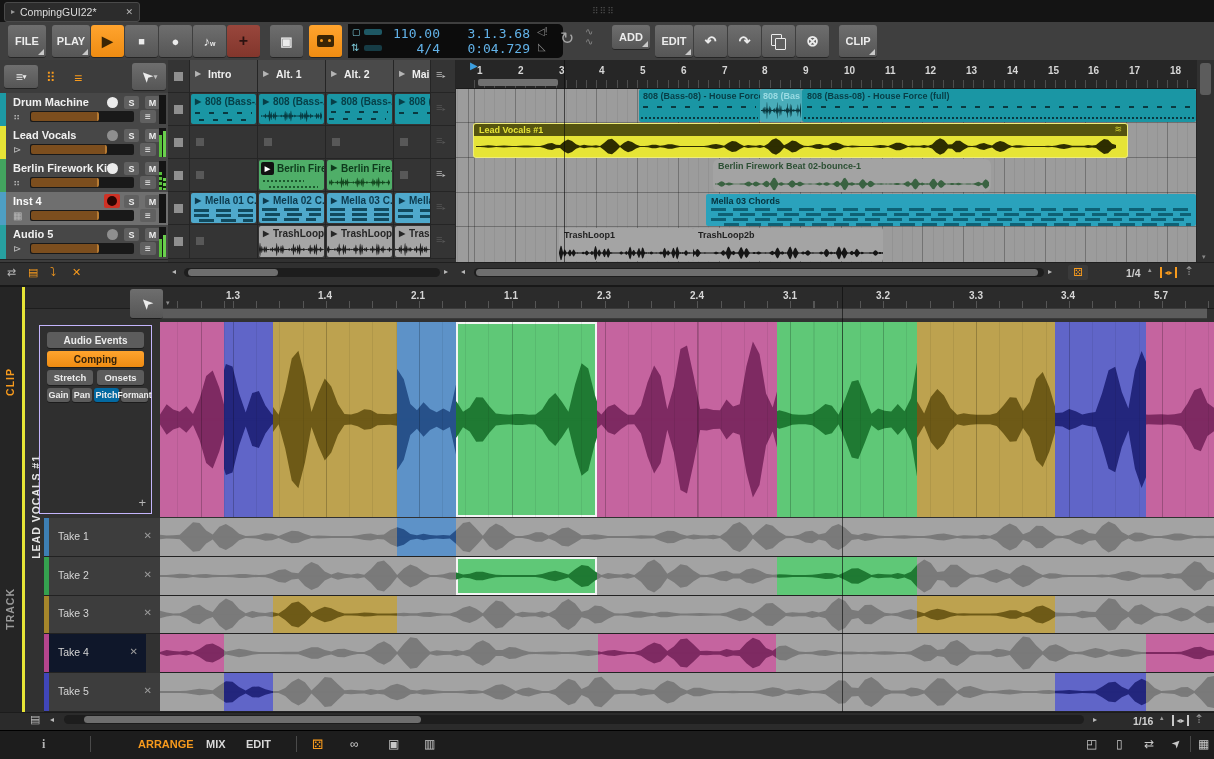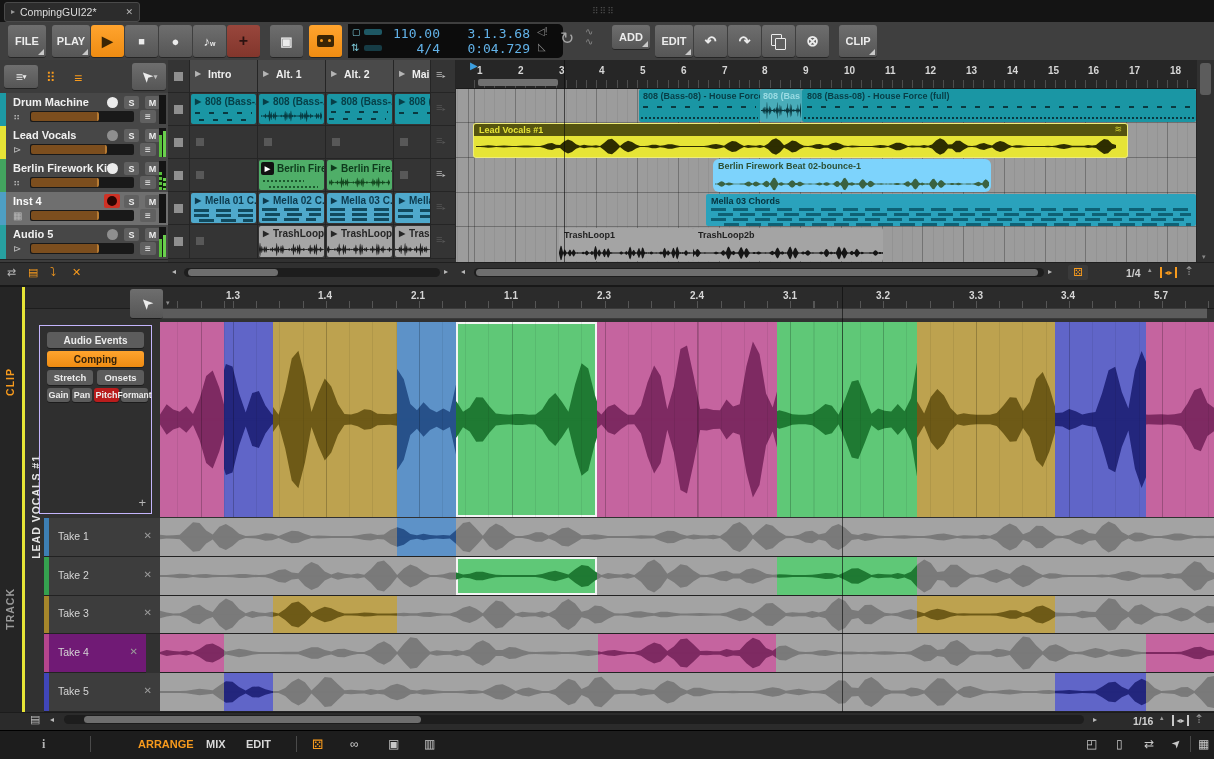--- a/index.html
+++ b/index.html
@@ -465,21 +465,21 @@
       <span style="position:absolute;left:5px;top:1px;font-size:9px;font-weight:bold;color:#e6e436">Lead Vocals #1</span>
       <span style="position:absolute;right:5px;top:0;font-size:9px;color:#cfcd2e">≋</span>
       <div class="wv" style="position:absolute;left:2px;width:640px;top:13px;height:19px">
           <svg viewBox="0 0 100 100" preserveAspectRatio="none" style="width:100%;height:100%;display:block">
             <polygon fill="#2e2e00" points="0.00,47.59 0.63,47.30 1.25,46.16 1.88,43.83 2.50,44.57 3.13,47.38 3.75,45.67 4.38,44.96 5.00,46.53 5.63,47.49 6.25,47.43 6.88,46.63 7.50,44.62 8.13,44.46 8.75,46.41 9.38,47.59 10.00,46.93 10.63,41.87 11.25,34.14 11.88,32.05 12.50,40.89 13.13,42.44 13.75,23.55 14.37,12.96 15.00,20.43 15.63,38.35 16.25,45.74 16.88,40.32 17.50,44.18 18.13,45.91 18.75,43.37 19.38,46.99 20.00,31.94 20.63,13.29 21.25,9.37 21.88,25.97 22.50,47.31 23.13,30.42 23.75,20.00 24.38,26.19 25.00,39.49 25.62,47.23 26.25,47.29 26.88,45.41 27.50,40.90 28.13,40.82 28.75,46.06 29.38,43.90 30.00,38.55 30.63,38.77 31.25,43.20 31.87,46.94 32.50,47.35 33.13,47.59 33.75,47.14 34.38,47.23 35.00,47.59 35.63,47.41 36.25,44.82 36.88,39.55 37.50,36.47 38.13,40.96 38.75,46.01 39.38,32.05 40.00,21.18 40.63,23.89 41.25,37.37 41.88,47.36 42.50,42.37 43.13,44.77 43.75,45.81 44.38,42.45 45.00,47.18 45.63,35.16 46.25,14.73 46.88,6.30 47.50,19.93 48.13,43.99 48.75,33.25 49.38,18.76 50.00,22.23 50.63,36.38 51.25,46.45 51.88,47.35 52.50,44.86 53.13,38.10 53.75,36.29 54.37,43.28 55.00,43.69 55.63,32.89 56.25,29.38 56.88,35.42 57.50,44.21 58.13,46.80 58.75,45.22 59.38,46.21 60.00,47.37 60.62,47.60 61.25,47.59 61.88,46.99 62.50,44.69 63.13,42.10 63.75,43.00 64.38,47.58 65.00,39.50 65.63,30.54 66.25,29.78 66.88,38.15 67.50,47.07 68.13,44.35 68.75,45.50 69.38,45.90 70.00,42.08 70.63,45.80 71.25,39.04 71.88,18.93 72.50,6.83 73.13,15.97 73.75,39.65 74.38,37.52 75.00,20.35 75.63,20.37 76.25,33.82 76.88,45.46 77.50,47.45 78.13,44.61 78.75,35.90 79.38,31.66 80.00,39.19 80.63,45.03 81.25,29.41 81.88,20.61 82.50,26.16 83.13,39.46 83.75,47.19 84.38,42.93 85.00,43.55 85.63,46.39 86.25,47.57 86.88,47.59 87.50,47.16 88.13,47.25 88.75,47.21 89.38,46.34 90.00,47.32 90.63,44.86 91.25,39.45 91.88,37.08 92.50,40.65 93.13,46.49 93.75,45.96 94.38,46.25 95.00,46.17 95.63,42.42 96.25,44.65 96.88,42.76 97.50,25.06 98.13,10.97 98.75,15.05 99.38,35.68 100.00,42.12 100.00,57.88 99.38,64.32 98.75,84.95 98.13,89.03 97.50,74.94 96.88,57.24 96.25,55.35 95.63,57.58 95.00,53.83 94.38,53.75 93.75,54.04 93.13,53.51 92.50,59.35 91.88,62.92 91.25,60.55 90.63,55.14 90.00,52.68 89.38,53.66 88.75,52.79 88.13,52.75 87.50,52.84 86.88,52.41 86.25,52.43 85.63,53.61 85.00,56.45 84.38,57.07 83.75,52.81 83.13,60.54 82.50,73.84 81.88,79.39 81.25,70.59 80.63,54.97 80.00,60.81 79.38,68.34 78.75,64.10 78.13,55.39 77.50,52.55 76.88,54.54 76.25,66.18 75.63,79.63 75.00,79.65 74.38,62.48 73.75,60.35 73.13,84.03 72.50,93.17 71.88,81.07 71.25,60.96 70.63,54.20 70.00,57.92 69.38,54.10 68.75,54.50 68.13,55.65 67.50,52.93 66.88,61.85 66.25,70.22 65.63,69.46 65.00,60.50 64.38,52.42 63.75,57.00 63.13,57.90 62.50,55.31 61.88,53.01 61.25,52.41 60.62,52.40 60.00,52.63 59.38,53.79 58.75,54.78 58.13,53.20 57.50,55.79 56.88,64.58 56.25,70.62 55.63,67.11 55.00,56.31 54.37,56.72 53.75,63.71 53.13,61.90 52.50,55.14 51.88,52.65 51.25,53.55 50.63,63.62 50.00,77.77 49.38,81.24 48.75,66.75 48.13,56.01 47.50,80.07 46.88,93.70 46.25,85.27 45.63,64.84 45.00,52.82 44.38,57.55 43.75,54.19 43.13,55.23 42.50,57.63 41.88,52.64 41.25,62.63 40.63,76.11 40.00,78.82 39.38,67.95 38.75,53.99 38.13,59.04 37.50,63.53 36.88,60.45 36.25,55.18 35.63,52.59 35.00,52.41 34.38,52.77 33.75,52.86 33.13,52.41 32.50,52.65 31.87,53.06 31.25,56.80 30.63,61.23 30.00,61.45 29.38,56.10 28.75,53.94 28.13,59.18 27.50,59.10 26.88,54.59 26.25,52.71 25.62,52.77 25.00,60.51 24.38,73.81 23.75,80.00 23.13,69.58 22.50,52.69 21.88,74.03 21.25,90.63 20.63,86.71 20.00,68.06 19.38,53.01 18.75,56.63 18.13,54.09 17.50,55.82 16.88,59.68 16.25,54.26 15.63,61.65 15.00,79.57 14.37,87.04 13.75,76.45 13.13,57.56 12.50,59.11 11.88,67.95 11.25,65.86 10.63,58.13 10.00,53.07 9.38,52.41 8.75,53.59 8.13,55.54 7.50,55.38 6.88,53.37 6.25,52.57 5.63,52.51 5.00,53.47 4.38,55.04 3.75,54.33 3.13,52.62 2.50,55.43 1.88,56.17 1.25,53.84 0.63,52.70 0.00,52.41"></polygon>
             <rect x="0" y="49.4" width="100" height="1.2" fill="#2e2e00" opacity="0.6"></rect>
           </svg>
         </div>
     </div>
 
-    <div class="abs" style="left:257px;top:99px;width:278px;height:33px;background:#7dd3fc;border-radius:6px;overflow:hidden">
+    <div class="abs" style="left:257px;top:99px;width:278px;height:33px;background:#a3a3a3;border-radius:6px;overflow:hidden">
       <span style="position:absolute;left:5px;top:2px;font-size:9px;font-weight:bold;color:#2c5034;white-space:nowrap">Berlin Firework Beat 02-bounce-1</span>
       <div class="wv" style="position:absolute;left:2px;right:2px;bottom:1px;height:14px">
           <svg viewBox="0 0 100 100" preserveAspectRatio="none" style="width:100%;height:100%;display:block">
             <polygon fill="#3a6342" points="0.00,47.03 0.63,47.33 1.25,42.91 1.88,33.82 2.50,30.00 3.13,35.94 3.75,45.82 4.38,43.21 5.00,39.24 5.63,41.10 6.25,45.13 6.88,47.36 7.50,47.54 8.13,47.59 8.75,47.45 9.38,46.73 10.00,46.77 10.63,46.59 11.25,40.50 11.88,33.35 12.50,32.46 13.13,40.54 13.75,45.73 14.37,35.23 15.00,31.50 15.63,37.52 16.25,45.38 16.88,47.60 17.50,44.62 18.13,34.43 18.75,25.94 19.38,31.25 20.00,47.21 20.63,27.44 21.25,6.32 21.88,5.54 22.50,24.86 23.13,45.64 23.75,39.47 24.38,37.15 25.00,43.91 25.62,46.70 26.25,46.55 26.88,43.20 27.50,30.64 28.13,22.52 28.75,27.85 29.38,42.19 30.00,42.71 30.63,33.58 31.25,33.64 31.87,40.32 32.50,46.19 33.13,47.35 33.75,47.45 34.38,47.29 35.00,47.24 35.63,47.60 36.25,47.54 36.88,45.84 37.50,42.11 38.13,39.79 38.75,42.51 39.38,47.46 40.00,41.00 40.63,37.07 41.25,39.97 41.88,45.55 42.50,47.60 43.13,45.62 43.75,37.06 44.38,28.00 45.00,30.06 45.63,44.55 46.25,33.48 46.88,11.37 47.50,5.85 48.13,21.37 48.75,42.74 49.38,41.75 50.00,37.74 50.63,43.74 51.25,46.36 51.88,45.43 52.50,44.34 53.13,29.44 53.75,16.70 54.37,19.55 55.00,36.70 55.63,44.09 56.25,29.97 56.88,26.59 57.50,34.53 58.13,44.08 58.75,47.43 59.38,47.31 60.00,46.54 60.62,45.13 61.25,45.99 61.88,47.60 62.50,46.77 63.13,47.35 63.75,46.69 64.38,45.98 65.00,47.39 65.63,45.24 66.25,42.41 66.88,43.01 67.50,46.09 68.13,47.60 68.75,46.52 69.38,40.24 70.00,31.89 70.63,31.14 71.25,42.17 71.88,39.37 72.50,18.88 73.13,9.86 73.75,20.39 74.38,39.98 75.00,44.26 75.63,39.17 76.25,43.92 76.88,46.07 77.50,44.19 78.13,45.94 78.75,30.29 79.38,13.47 80.00,12.41 80.63,30.11 81.25,46.57 81.88,29.05 82.50,21.26 83.13,28.75 83.75,41.24 84.38,47.54 85.00,47.26 85.63,45.74 86.25,42.35 86.88,42.90 87.50,47.01 88.13,44.36 88.75,41.47 89.38,42.80 90.00,45.95 90.63,47.52 91.25,47.48 91.88,46.54 92.50,46.01 93.13,46.86 93.75,47.59 94.38,47.18 95.00,43.41 95.63,36.99 96.25,34.49 96.88,41.20 97.50,44.03 98.13,27.50 98.75,16.94 99.38,22.33 100.00,38.21 100.00,61.79 99.38,77.67 98.75,83.06 98.13,72.50 97.50,55.97 96.88,58.80 96.25,65.51 95.63,63.01 95.00,56.59 94.38,52.82 93.75,52.41 93.13,53.14 92.50,53.99 91.88,53.46 91.25,52.52 90.63,52.48 90.00,54.05 89.38,57.20 88.75,58.53 88.13,55.64 87.50,52.99 86.88,57.10 86.25,57.65 85.63,54.26 85.00,52.74 84.38,52.46 83.75,58.76 83.13,71.25 82.50,78.74 81.88,70.95 81.25,53.43 80.63,69.89 80.00,87.59 79.38,86.53 78.75,69.71 78.13,54.06 77.50,55.81 76.88,53.93 76.25,56.08 75.63,60.83 75.00,55.74 74.38,60.02 73.75,79.61 73.13,90.14 72.50,81.12 71.88,60.63 71.25,57.83 70.63,68.86 70.00,68.11 69.38,59.76 68.75,53.48 68.13,52.40 67.50,53.91 66.88,56.99 66.25,57.59 65.63,54.76 65.00,52.61 64.38,54.02 63.75,53.31 63.13,52.65 62.50,53.23 61.88,52.40 61.25,54.01 60.62,54.87 60.00,53.46 59.38,52.69 58.75,52.57 58.13,55.92 57.50,65.47 56.88,73.41 56.25,70.03 55.63,55.91 55.00,63.30 54.37,80.45 53.75,83.30 53.13,70.56 52.50,55.66 51.88,54.57 51.25,53.64 50.63,56.26 50.00,62.26 49.38,58.25 48.75,57.26 48.13,78.63 47.50,94.15 46.88,88.63 46.25,66.52 45.63,55.45 45.00,69.94 44.38,72.00 43.75,62.94 43.13,54.38 42.50,52.40 41.88,54.45 41.25,60.03 40.63,62.93 40.00,59.00 39.38,52.54 38.75,57.49 38.13,60.21 37.50,57.89 36.88,54.16 36.25,52.46 35.63,52.40 35.00,52.76 34.38,52.71 33.75,52.55 33.13,52.65 32.50,53.81 31.87,59.68 31.25,66.36 30.63,66.42 30.00,57.29 29.38,57.81 28.75,72.15 28.13,77.48 27.50,69.36 26.88,56.80 26.25,53.45 25.62,53.30 25.00,56.09 24.38,62.85 23.75,60.53 23.13,54.36 22.50,75.14 21.88,94.46 21.25,93.68 20.63,72.56 20.00,52.79 19.38,68.75 18.75,74.06 18.13,65.57 17.50,55.38 16.88,52.40 16.25,54.62 15.63,62.48 15.00,68.50 14.37,64.77 13.75,54.27 13.13,59.46 12.50,67.54 11.88,66.65 11.25,59.50 10.63,53.41 10.00,53.23 9.38,53.27 8.75,52.55 8.13,52.41 7.50,52.46 6.88,52.64 6.25,54.87 5.63,58.90 5.00,60.76 4.38,56.79 3.75,54.18 3.13,64.06 2.50,70.00 1.88,66.18 1.25,57.09 0.63,52.67 0.00,52.97"></polygon>
             <rect x="0" y="49.4" width="100" height="1.2" fill="#3a6342" opacity="0.6"></rect>
           </svg>
         </div>
     </div>
 
     <div class="abs" style="left:250px;top:134px;width:490px;height:32px;background:#2aa2bc;border-radius:2px;overflow:hidden">
@@ -654,41 +654,41 @@
          background-position:73px 0,73px 0"></div>
   </div>
 
   <div class="abs" style="left:39px;top:325px;width:111px;height:187px;background:#2f2f2f;border:1px solid #c4b5fd;z-index:5">
     <div class="btn" style="left:7px;top:6px;width:97px;height:16px;font-size:10px;background:#5c5c5c">Audio Events</div>
     <div class="btn orangebtn" style="left:7px;top:25px;width:97px;height:16px;font-size:10px">Comping</div>
     <div class="btn" style="left:7px;top:44px;width:46px;height:15px;font-size:9.5px;background:#5c5c5c">Stretch</div>
     <div class="btn" style="left:57px;top:44px;width:47px;height:15px;font-size:9.5px;background:#5c5c5c">Onsets</div>
     <div class="btn" style="left:7px;top:62px;width:23px;height:14px;font-size:9px;background:#5c5c5c">Gain</div>
     <div class="btn" style="left:32px;top:62px;width:20px;height:14px;font-size:9px;background:#5c5c5c">Pan</div>
-    <div class="btn" style="left:54px;top:62px;width:25px;height:14px;font-size:9px;background:#b91c1c">Pitch</div>
+    <div class="btn" style="left:54px;top:62px;width:25px;height:14px;font-size:9px;background:#0369a1">Pitch</div>
     <div class="btn" style="left:81px;top:62px;width:27px;height:14px;font-size:8.5px;background:#5c5c5c">Formant</div>
     <div class="abs" style="right:5px;bottom:3px;color:#b5b5b5;font-size:13px">+</div>
   </div>
 
   <div class="abs" style="left:44px;top:518px;width:116px;height:38px;background:#3d3d3d;border-bottom:1px solid #222">
     <i style="position:absolute;left:0;top:0;width:5px;height:38px;background:#3d7fb5"></i>
     <span style="position:absolute;left:14px;top:12px;font-size:10.5px;color:#d5d5d5">Take 1</span>
     <span style="position:absolute;right:8px;top:12px;font-size:10px;color:#9a9a9a">✕</span>
   </div>
   <div class="abs" style="left:44px;top:557px;width:116px;height:38px;background:#3d3d3d;border-bottom:1px solid #222">
     <i style="position:absolute;left:0;top:0;width:5px;height:38px;background:#35a14f"></i>
     <span style="position:absolute;left:14px;top:12px;font-size:10.5px;color:#d5d5d5">Take 2</span>
     <span style="position:absolute;right:8px;top:12px;font-size:10px;color:#9a9a9a">✕</span>
   </div>
   <div class="abs" style="left:44px;top:596px;width:116px;height:37px;background:#3d3d3d;border-bottom:1px solid #222">
     <i style="position:absolute;left:0;top:0;width:5px;height:37px;background:#a5862b"></i>
     <span style="position:absolute;left:14px;top:11px;font-size:10.5px;color:#d5d5d5">Take 3</span>
     <span style="position:absolute;right:8px;top:11px;font-size:10px;color:#9a9a9a">✕</span>
   </div>
-  <div class="abs" style="left:44px;top:634px;width:102px;height:38px;background:#701a75;border-bottom:1px solid #222">
+  <div class="abs" style="left:44px;top:634px;width:102px;height:38px;background:#0f172a;border-bottom:1px solid #222">
     <i style="position:absolute;left:0;top:0;width:5px;height:38px;background:#b5458d"></i>
     <span style="position:absolute;left:14px;top:12px;font-size:10.5px;color:#d5d5d5">Take 4</span>
     <span style="position:absolute;right:8px;top:12px;font-size:10px;color:#9a9a9a">✕</span>
   </div>
   <div class="abs" style="left:44px;top:673px;width:116px;height:38px;background:#3d3d3d;border-bottom:1px solid #222">
     <i style="position:absolute;left:0;top:0;width:5px;height:38px;background:#4046b8"></i>
     <span style="position:absolute;left:14px;top:12px;font-size:10.5px;color:#d5d5d5">Take 5</span>
     <span style="position:absolute;right:8px;top:12px;font-size:10px;color:#9a9a9a">✕</span>
   </div>
 

